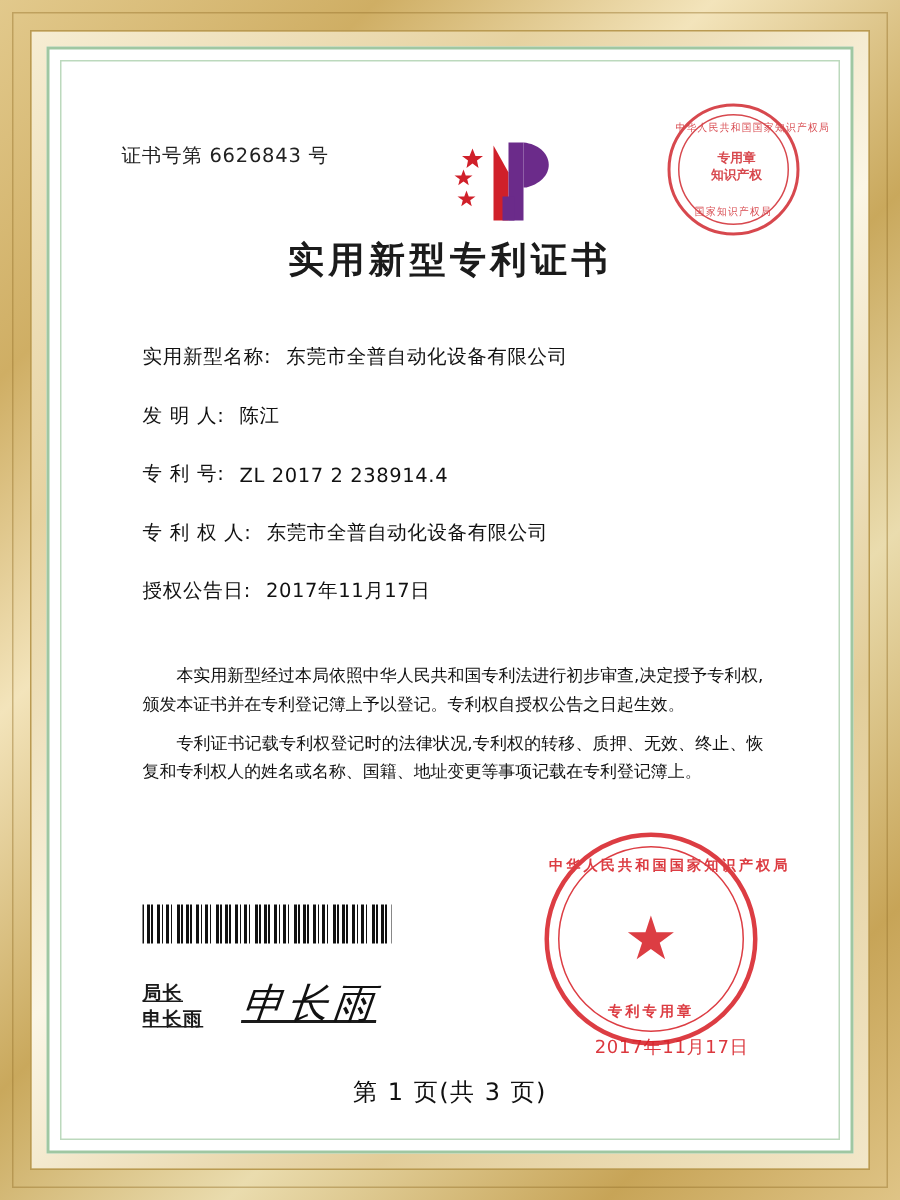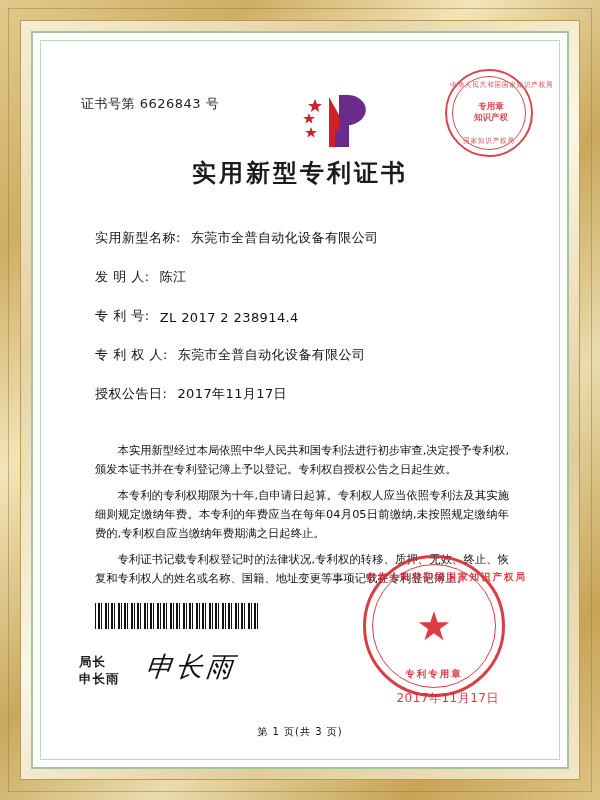--- a/index.html
+++ b/index.html
@@ -176,24 +176,25 @@
       to right,
       #111 0px, #111 1px, #fff 1px, #fff 3px,
       #111 3px, #111 5px, #fff 5px, #fff 6px,
       #111 6px, #111 7px, #fff 7px, #fff 10px,
       #111 10px, #111 12px, #fff 12px, #fff 13px
     );
   }
 
   .signature-block {
     position: absolute;
-    left: 32px;
+    left: 48px;
     bottom: 66px;
     display: flex;
-    align-items: flex-start;
+    align-items: flex-end;
+    text-decoration: underline;
   }
   .sig-label {
     font-size: 12.5px;
     line-height: 17px;
     font-weight: bold;
     letter-spacing: 1px;
   }
   .sig-hand {
     margin-left: 26px;
     margin-top: -4px;
@@ -249,21 +250,21 @@
     color: #d8232a;
     letter-spacing: .5px;
     opacity:.9;
   }
 
   .page-footer {
     position: absolute;
     left: 0; right: 0;
     bottom: 14px;
     text-align: center;
-    font-size: 10px;
+    font-size: 16px;
     color: #111;
     letter-spacing: 1px;
   }
 </style>
 </head>
 <body>
 
 <div class="cert-outer">
   <div class="cert-frame2">
     <div class="cert-frame3">
@@ -314,21 +315,20 @@
             <span class="field-value">东莞市全普自动化设备有限公司</span>
           </div>
           <div class="field-row">
             <span class="field-label">授权公告日:</span>
             <span class="field-value">2017年11月17日</span>
           </div>
         </div>
 
         <div class="paras">
           <p>本实用新型经过本局依照中华人民共和国专利法进行初步审查,决定授予专利权,颁发本证书并在专利登记簿上予以登记。专利权自授权公告之日起生效。</p>
-          <p>本专利的专利权期限为十年,自申请日起算。专利权人应当依照专利法及其实施细则规定缴纳年费。本专利的年费应当在每年04月05日前缴纳,未按照规定缴纳年费的,专利权自应当缴纳年费期满之日起终止。</p>
           <p>专利证书记载专利权登记时的法律状况,专利权的转移、质押、无效、终止、恢复和专利权人的姓名或名称、国籍、地址变更等事项记载在专利登记簿上。</p>
         </div>
 
         <div class="barcode"></div>
 
         <div class="signature-block">
           <div class="sig-label">
             <div>局长</div>
             <div>申长雨</div>
           </div>

